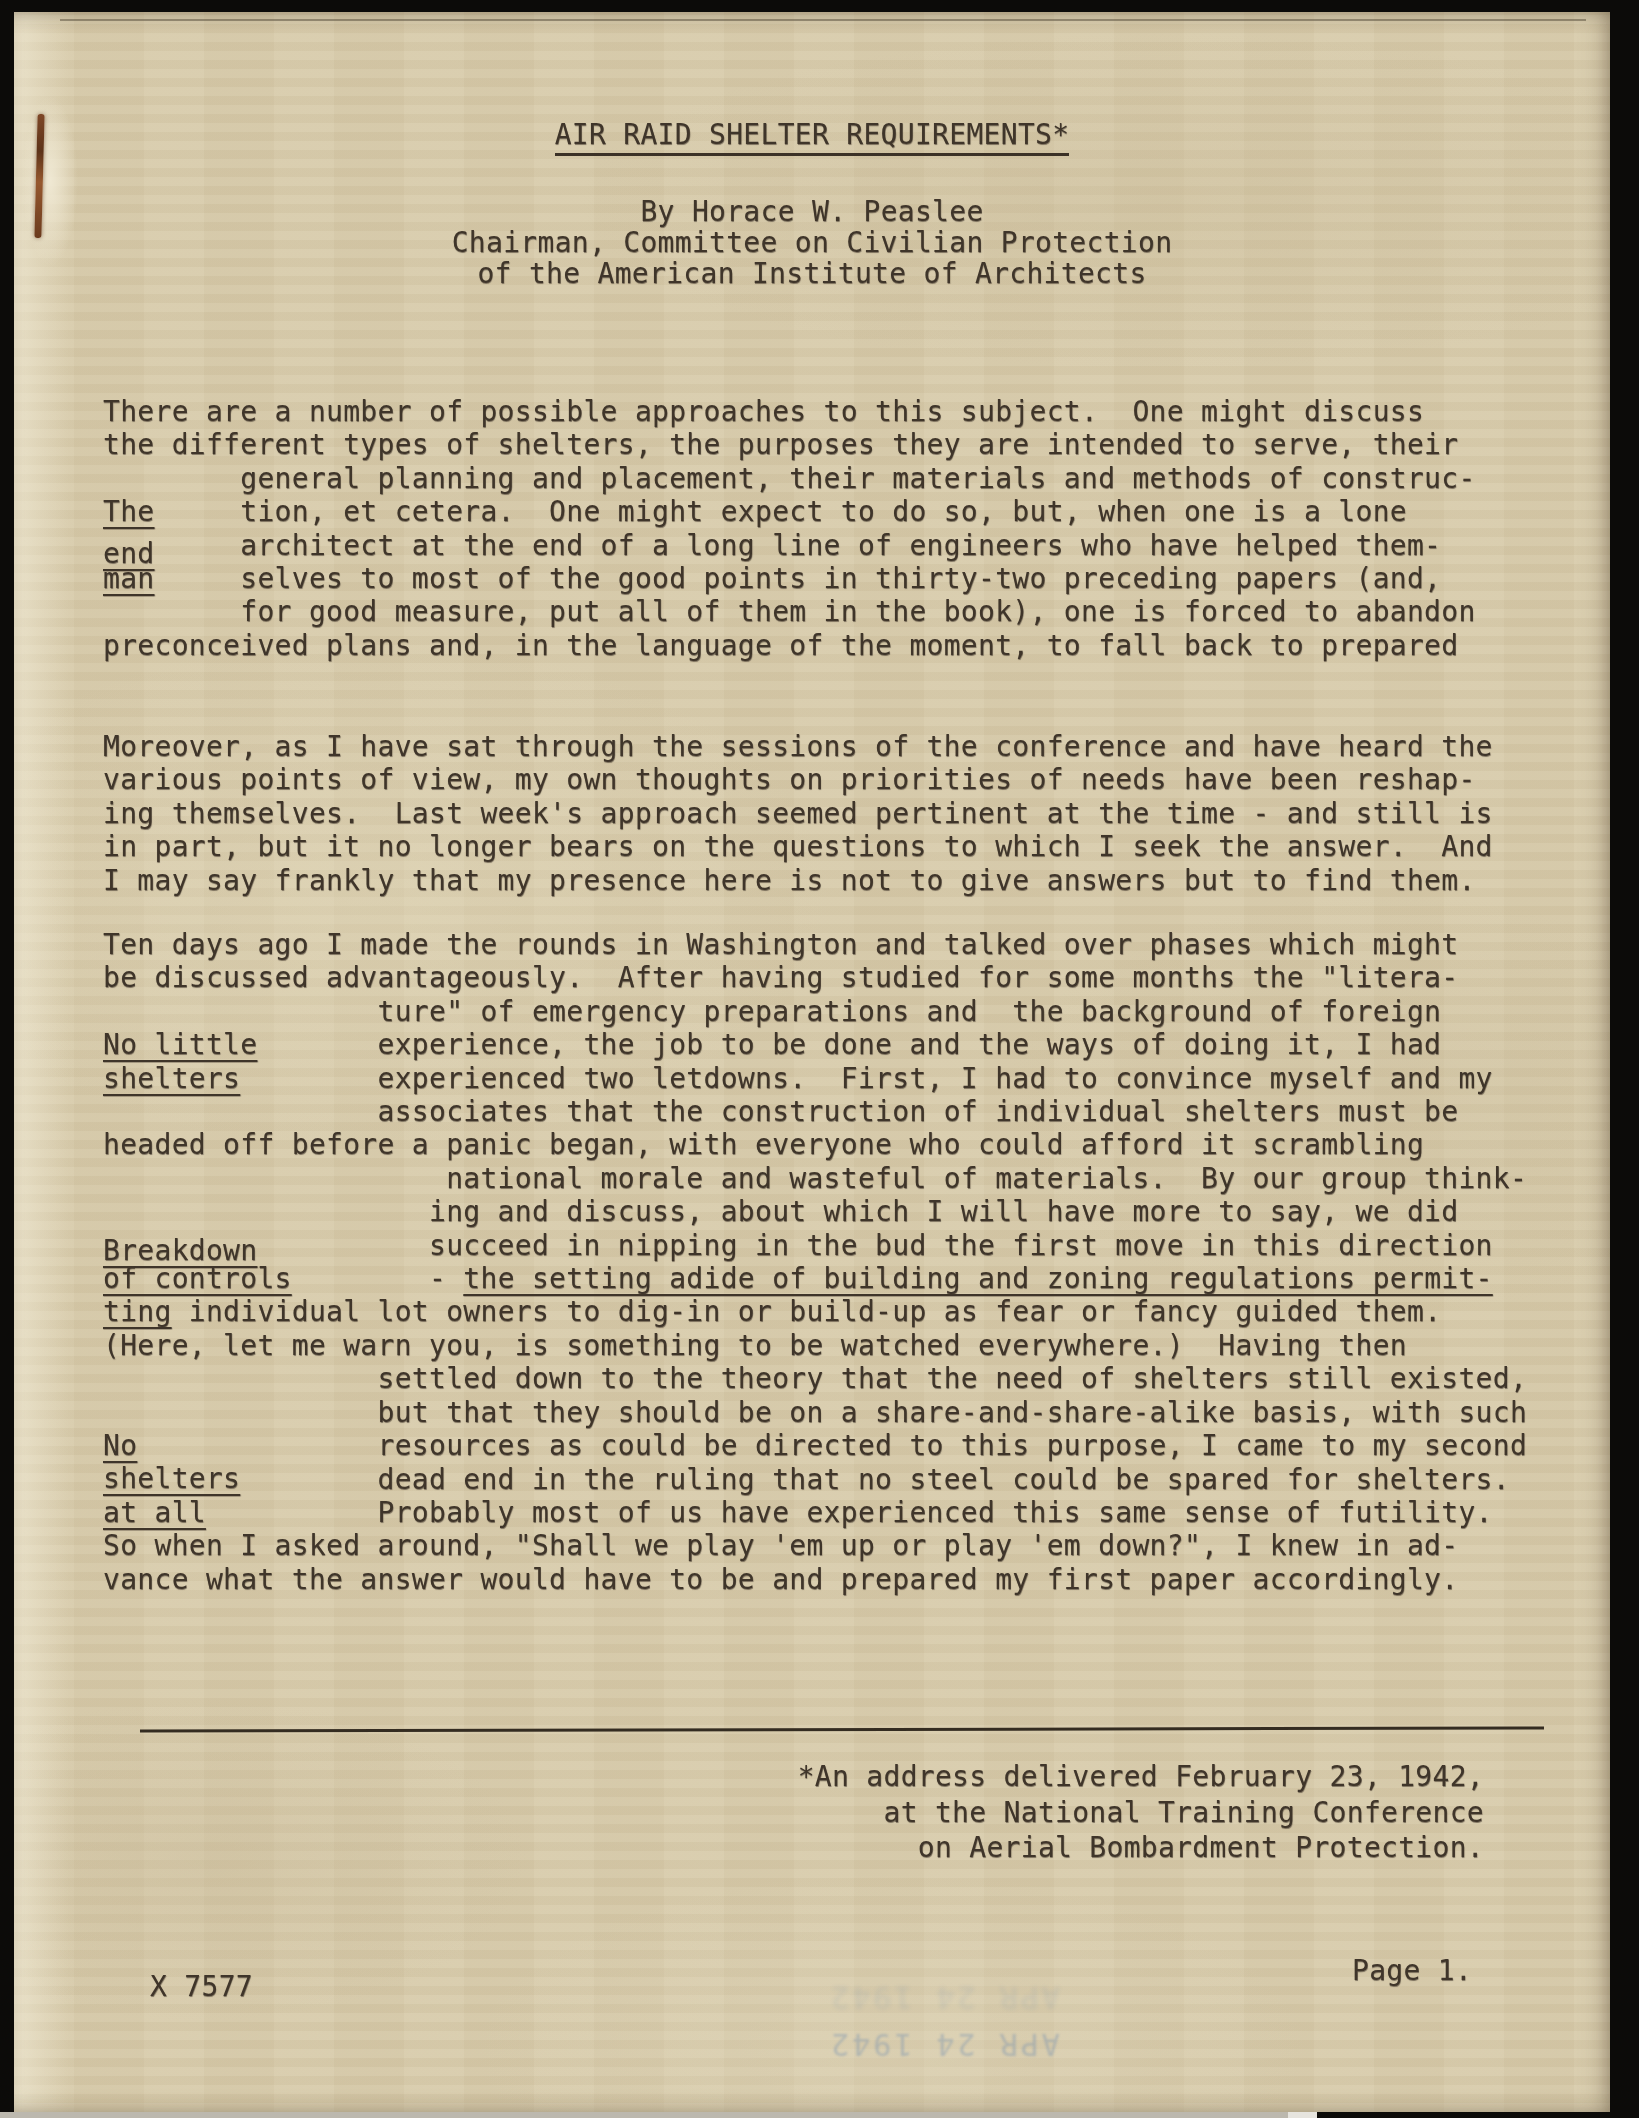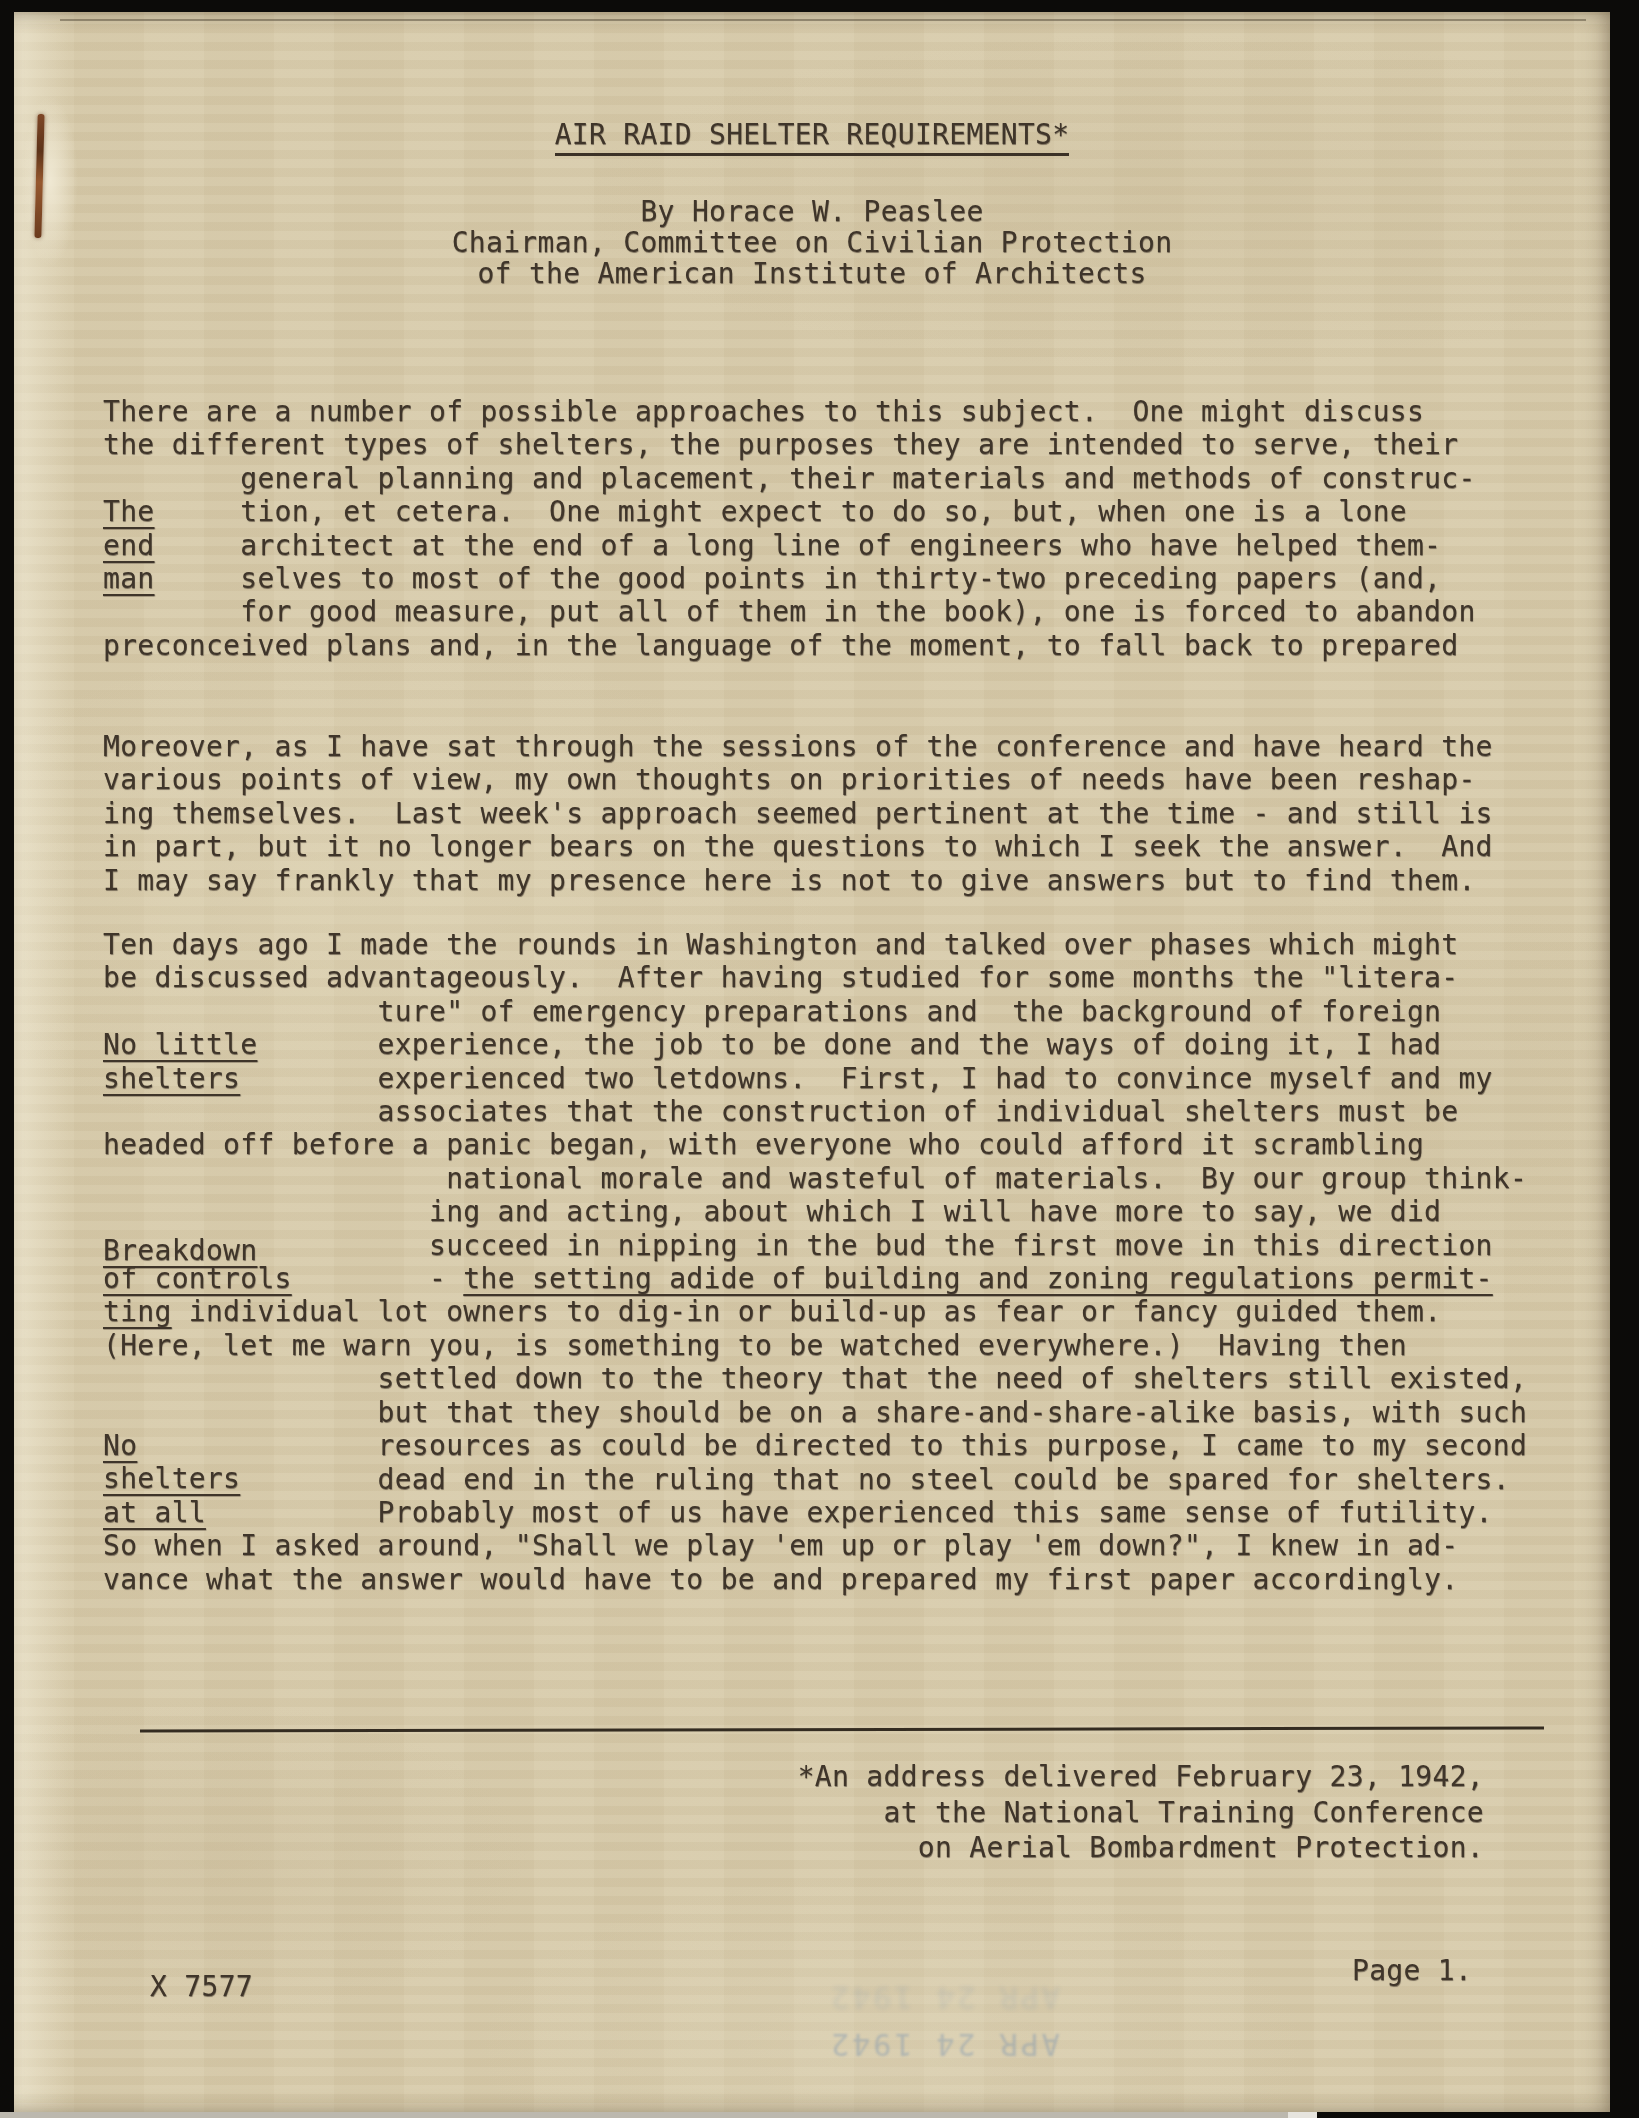--- a/index.html
+++ b/index.html
@@ -62,21 +62,21 @@
       </div>
 
       <div class="center-block" style="top:184px;line-height:31px;">
         <div class="line">By Horace W. Peaslee</div>
         <div class="line">Chairman, Committee on Civilian Protection</div>
         <div class="line">of the American Institute of Architects</div>
       </div>
 
       <div class="para" style="top:383px;">
         <div class="mnote" style="top:100px;"><span class="u">The</span></div>
-        <div class="mnote" style="top:134px;"><span class="u">end</span></div>
+        <div class="mnote" style="top:142px;"><span class="u">end</span></div>
         <div class="mnote" style="top:167px;"><span class="u">man</span></div>
         <div class="line">There are a number of possible approaches to this subject.  One might discuss</div>
         <div class="line">the different types of shelters, the purposes they are intended to serve, their</div>
         <div class="line">        general planning and placement, their materials and methods of construc-</div>
         <div class="line">        tion, et cetera.  One might expect to do so, but, when one is a lone</div>
         <div class="line">        architect at the end of a long line of engineers who have helped them-</div>
         <div class="line">        selves to most of the good points in thirty-two preceding papers (and,</div>
         <div class="line">        for good measure, put all of them in the book), one is forced to abandon</div>
         <div class="line">preconceived plans and, in the language of the moment, to fall back to prepared</div>
       </div>
@@ -99,21 +99,21 @@
         <div class="mnote" style="top:568px;"><span class="u">at all</span></div>
 
         <div class="line">Ten days ago I made the rounds in Washington and talked over phases which might</div>
         <div class="line">be discussed advantageously.  After having studied for some months the "litera-</div>
         <div class="line">                ture" of emergency preparations and  the background of foreign</div>
         <div class="line">                experience, the job to be done and the ways of doing it, I had</div>
         <div class="line">                experienced two letdowns.  First, I had to convince myself and my</div>
         <div class="line">                associates that the construction of individual shelters must be</div>
         <div class="line">headed off before a panic began, with everyone who could afford it scrambling</div>
         <div class="line">                    national morale and wasteful of materials.  By our group think-</div>
-        <div class="line">                   ing and acting, about which I will have more to say, we did</div>
+        <div class="line">                   ing and discuss, about which I will have more to say, we did</div>
         <div class="line">                   succeed in nipping in the bud the first move in this direction</div>
         <div class="line"><span>                   - </span><span class="u">the setting adide of building and zoning regulations permit-</span></div>
         <div class="line"><span class="u">ting</span><span> individual lot owners to dig-in or build-up as fear or fancy guided them.</span></div>
         <div class="line">(Here, let me warn you, is something to be watched everywhere.)  Having then</div>
         <div class="line">                settled down to the theory that the need of shelters still existed,</div>
         <div class="line">                but that they should be on a share-and-share-alike basis, with such</div>
         <div class="line">                resources as could be directed to this purpose, I came to my second</div>
         <div class="line">                dead end in the ruling that no steel could be spared for shelters.</div>
         <div class="line">                Probably most of us have experienced this same sense of futility.</div>
         <div class="line">So when I asked around, "Shall we play 'em up or play 'em down?", I knew in ad-</div>

